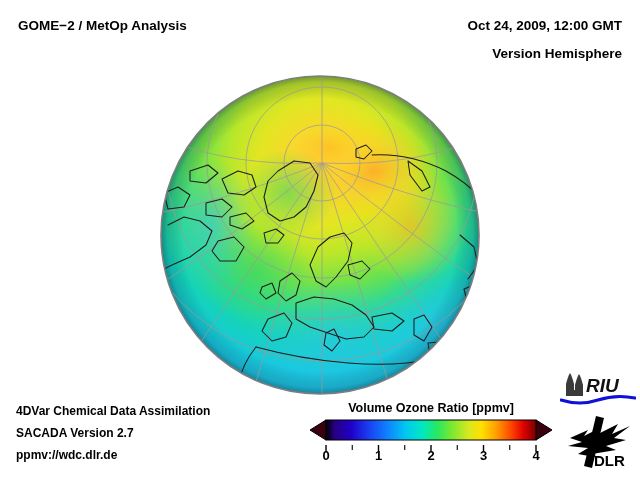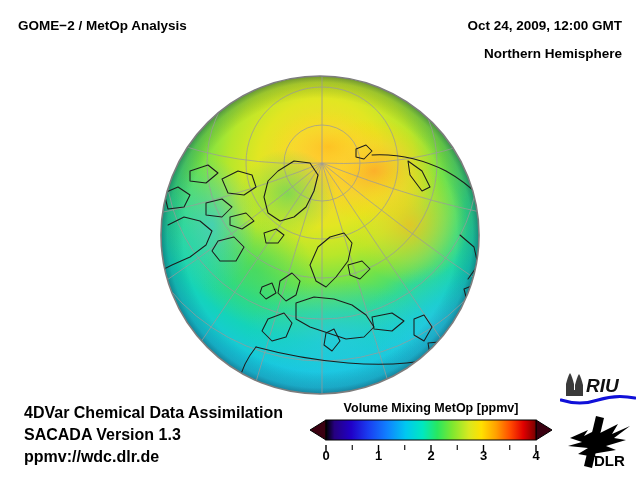--- a/index.html
+++ b/index.html
@@ -18,21 +18,21 @@
   #hdr-title    {left:18px; top:18px;}
   #hdr-subtitle {left:18px; top:46px;}
   #hdr-date     {right:18px;top:18px;}
   #hdr-region   {right:18px;top:46px;text-align:right;}
 
   
   .globe-wrap{position:absolute;left:160px;top:75px;width:320px;height:320px;}
   .globe{position:absolute;left:0;top:0;width:320px;height:320px;}
 
   
-  .foot{position:absolute;font-weight:bold;font-size:16px;color:#000;white-space:nowrap;margin-left:8px;}
+  .foot{position:absolute;font-weight:bold;font-size:12px;color:#000;white-space:nowrap;}
   #foot-l1{left:16px;top:404px;}
   #foot-l2{left:16px;top:426px;}
   #foot-l3{left:16px;top:448px;}
 
   
   #cbar-title{
     position:absolute;left:315px;top:401px;width:232px;
     text-align:center;font-weight:bold;font-size:12.5px;color:#000;white-space:nowrap;
   }
   .cbar-box{position:absolute;left:310px;top:419px;width:242px;height:22px;}
@@ -47,21 +47,21 @@
   #riu-logo{position:absolute;left:560px;top:372px;width:76px;height:34px;}
   #dlr-logo{position:absolute;left:566px;top:414px;width:70px;height:56px;}
 </style>
 </head>
 <body>
 
 <div class="stage">
 
   <div class="hdr" id="hdr-title">GOME−2 / MetOp Analysis</div>
   <div class="hdr" id="hdr-date">Oct 24, 2009, 12:00 GMT</div>
-  <div class="hdr" id="hdr-region">Northern Hemisphere</div>
+  <div class="hdr" id="hdr-region">Version Hemisphere</div>
 
   <div class="globe-wrap">
     <svg class="globe" viewBox="0 0 320 320">
       <defs>
         <clipPath id="discClip">
             <circle cx="160" cy="160" r="159"></circle>
           </clipPath>
 
         <radialGradient id="o3field" cx="50.5%" cy="27.5%" r="83%">
           <stop offset="0%" stop-color="#ffc83c"></stop>
@@ -190,24 +190,24 @@
         <path d="M304 214 L314 210 L318 222 L308 230 Z"></path>
 
         <path d="M58 166 L74 162 L84 172 L76 186 L60 186 L52 176 Z"></path>
       </g>
 
       <circle cx="160" cy="160" r="159" fill="none" stroke="#7d7d7d" stroke-width="1.6"></circle>
     </svg>
   </div>
 
   <div class="foot" id="foot-l1">4DVar Chemical Data Assimilation</div>
-  <div class="foot" id="foot-l2">SACADA Version 1.3</div>
+  <div class="foot" id="foot-l2">SACADA Version 2.7</div>
   <div class="foot" id="foot-l3">ppmv://wdc.dlr.de</div>
 
-  <div id="cbar-title">Volume Mixing MetOp [ppmv]</div>
+  <div id="cbar-title">Volume Ozone Ratio [ppmv]</div>
 
   <div class="cbar-box">
     <svg width="242" height="22" viewBox="0 0 242 22">
       <defs>
           <linearGradient id="cbgrad" x1="0" y1="0" x2="1" y2="0">
             <stop offset="0%" stop-color="#000000"></stop>
             <stop offset="4%" stop-color="#260080"></stop>
             <stop offset="12%" stop-color="#2000c8"></stop>
             <stop offset="20%" stop-color="#1a3cf0"></stop>
             <stop offset="28.999999999999996%" stop-color="#1080ff"></stop>

